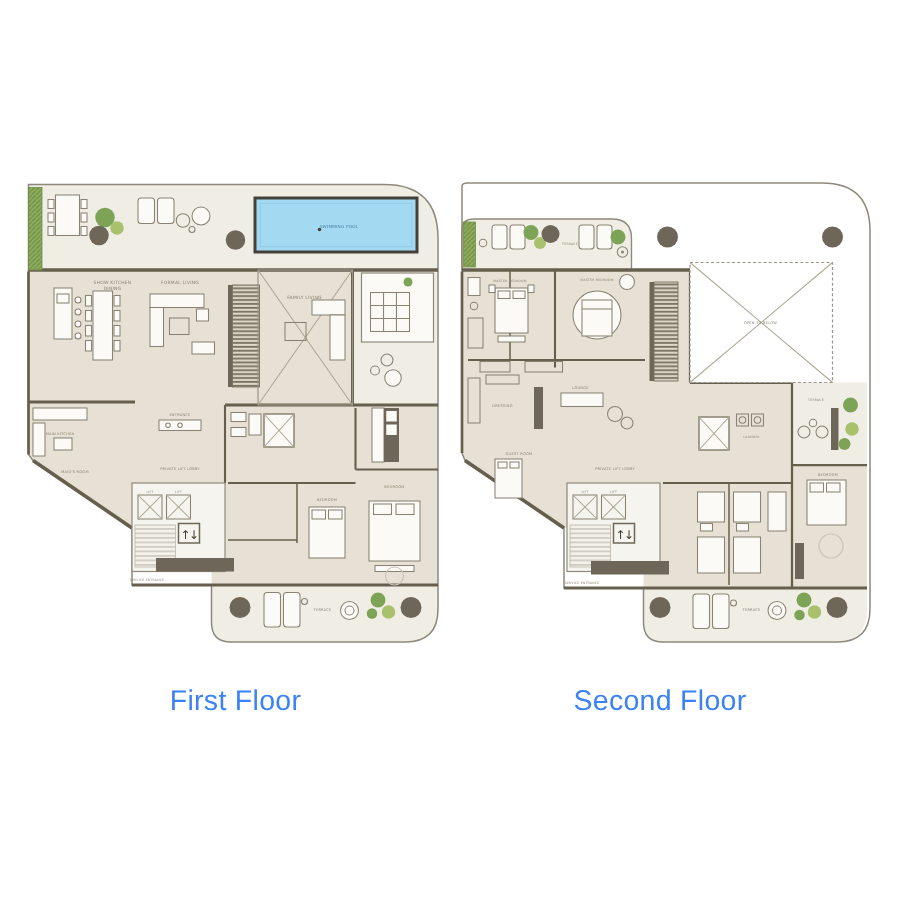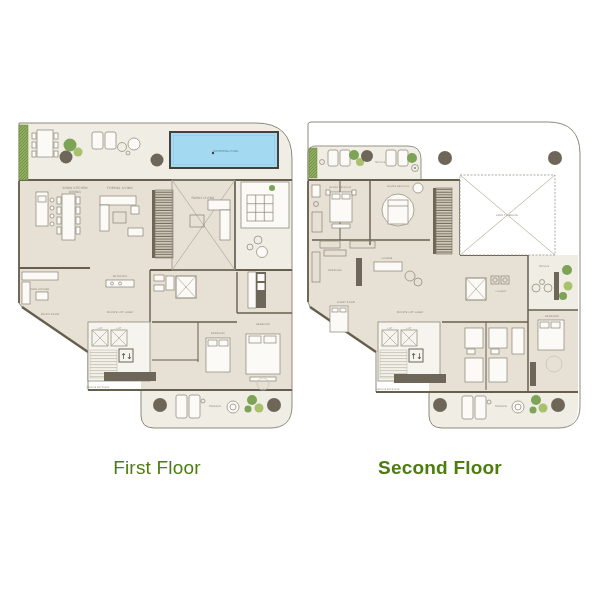--- a/index.html
+++ b/index.html
@@ -2,23 +2,23 @@
 <html><head>
 <meta charset="utf-8">
 <style>
   html,body{margin:0;padding:0;}
   body{width:600px;height:600px;background:#ffffff;position:relative;overflow:hidden;
        font-family:"Liberation Sans", sans-serif;}
   .plan{position:absolute;top:100px;width:300px;height:340px;}
   #plan-first{left:0;}
   #plan-second{left:290px;}
   .floor-title{position:absolute;top:457px;width:200px;text-align:center;
-       font-size:19px;color:#4d7c0f;letter-spacing:.2px;}
+       font-size:19px;color:#3b82f6;letter-spacing:.2px;}
   #title-first{left:57px;}
-  #title-second{left:340px;font-weight:bold;}
+  #title-second{left:340px;}
   svg text{font-family:"DejaVu Sans", sans-serif;fill:#8c8475;letter-spacing:.15px;}
   text.rm{font-size:3px;text-anchor:middle;}
   text.rm-sm{font-size:2.4px;text-anchor:middle;}
   text.rm-xs{font-size:2.1px;text-anchor:middle;}
   text.pool-t{font-size:2.8px;text-anchor:middle;fill:#4c7f9e;}
   text.updown{font-size:8px;text-anchor:middle;fill:#3f3a30;letter-spacing:-1px;}
   .wall{stroke:#665f4e;fill:none;}
   .thinline{stroke:#8f897b;fill:none;}
   .furn{fill:#fbfaf7;stroke:#8a8373;stroke-width:.7;}
   .furn-n{fill:none;stroke:#8a8373;stroke-width:.7;}

